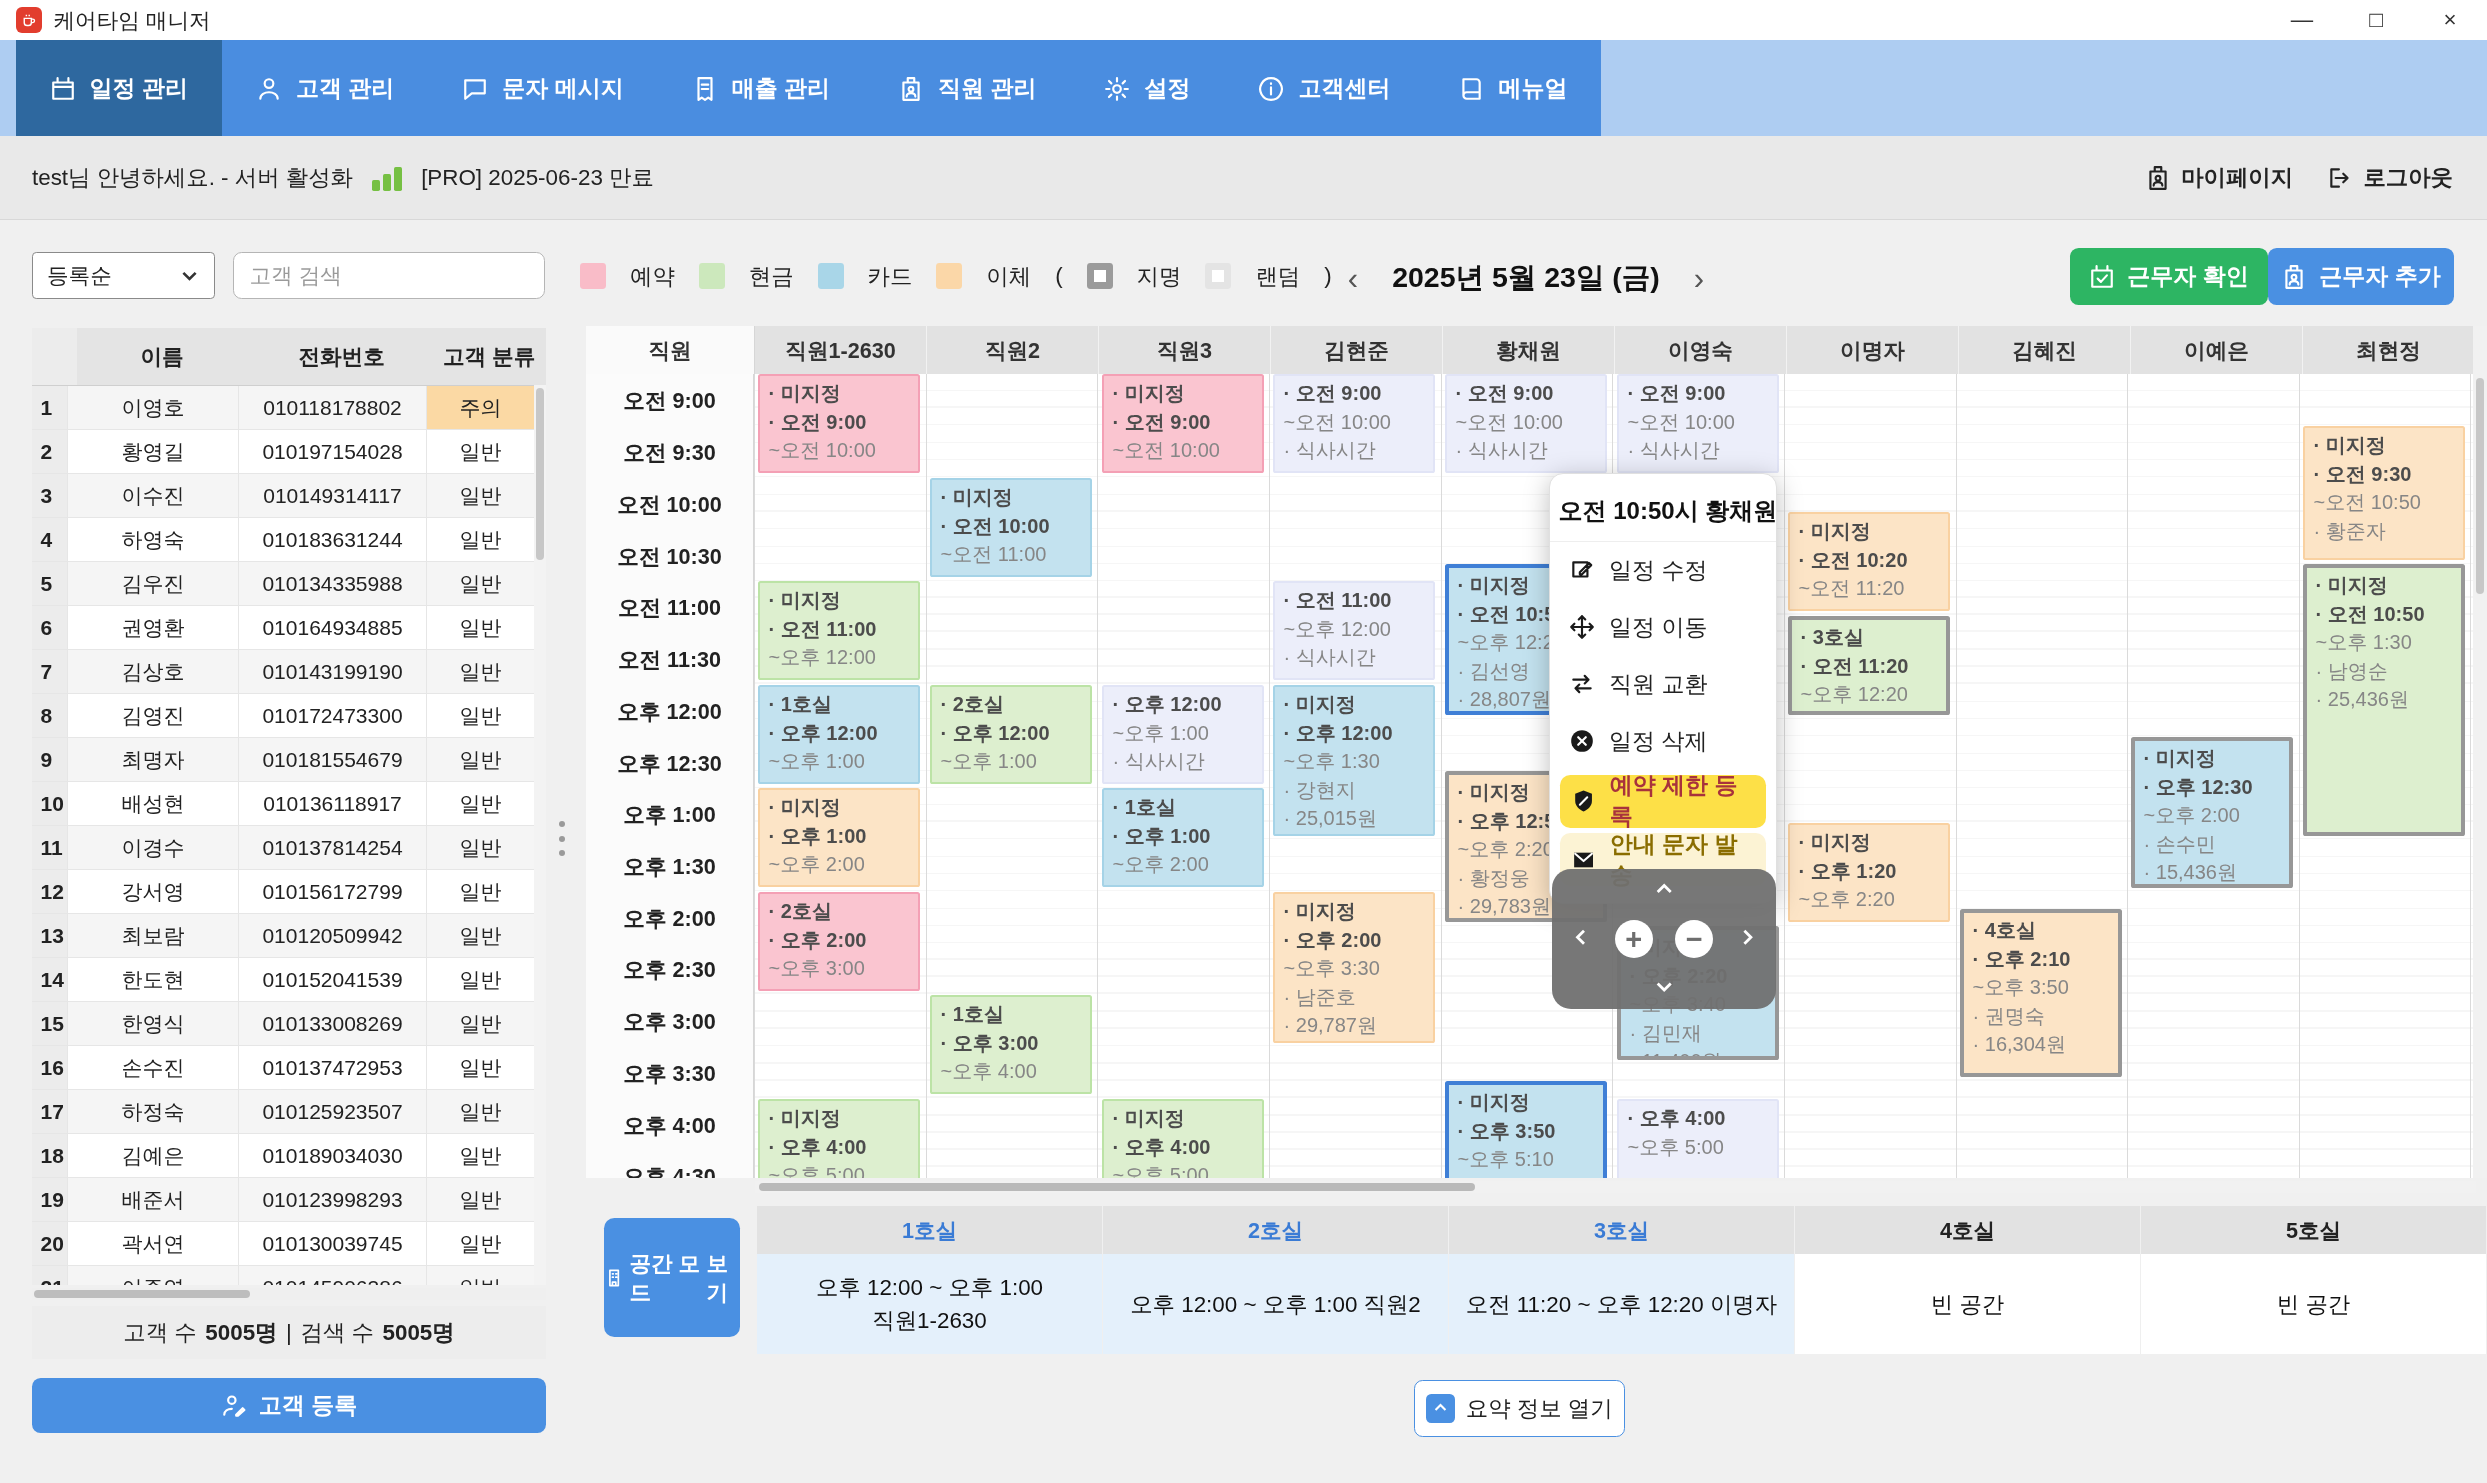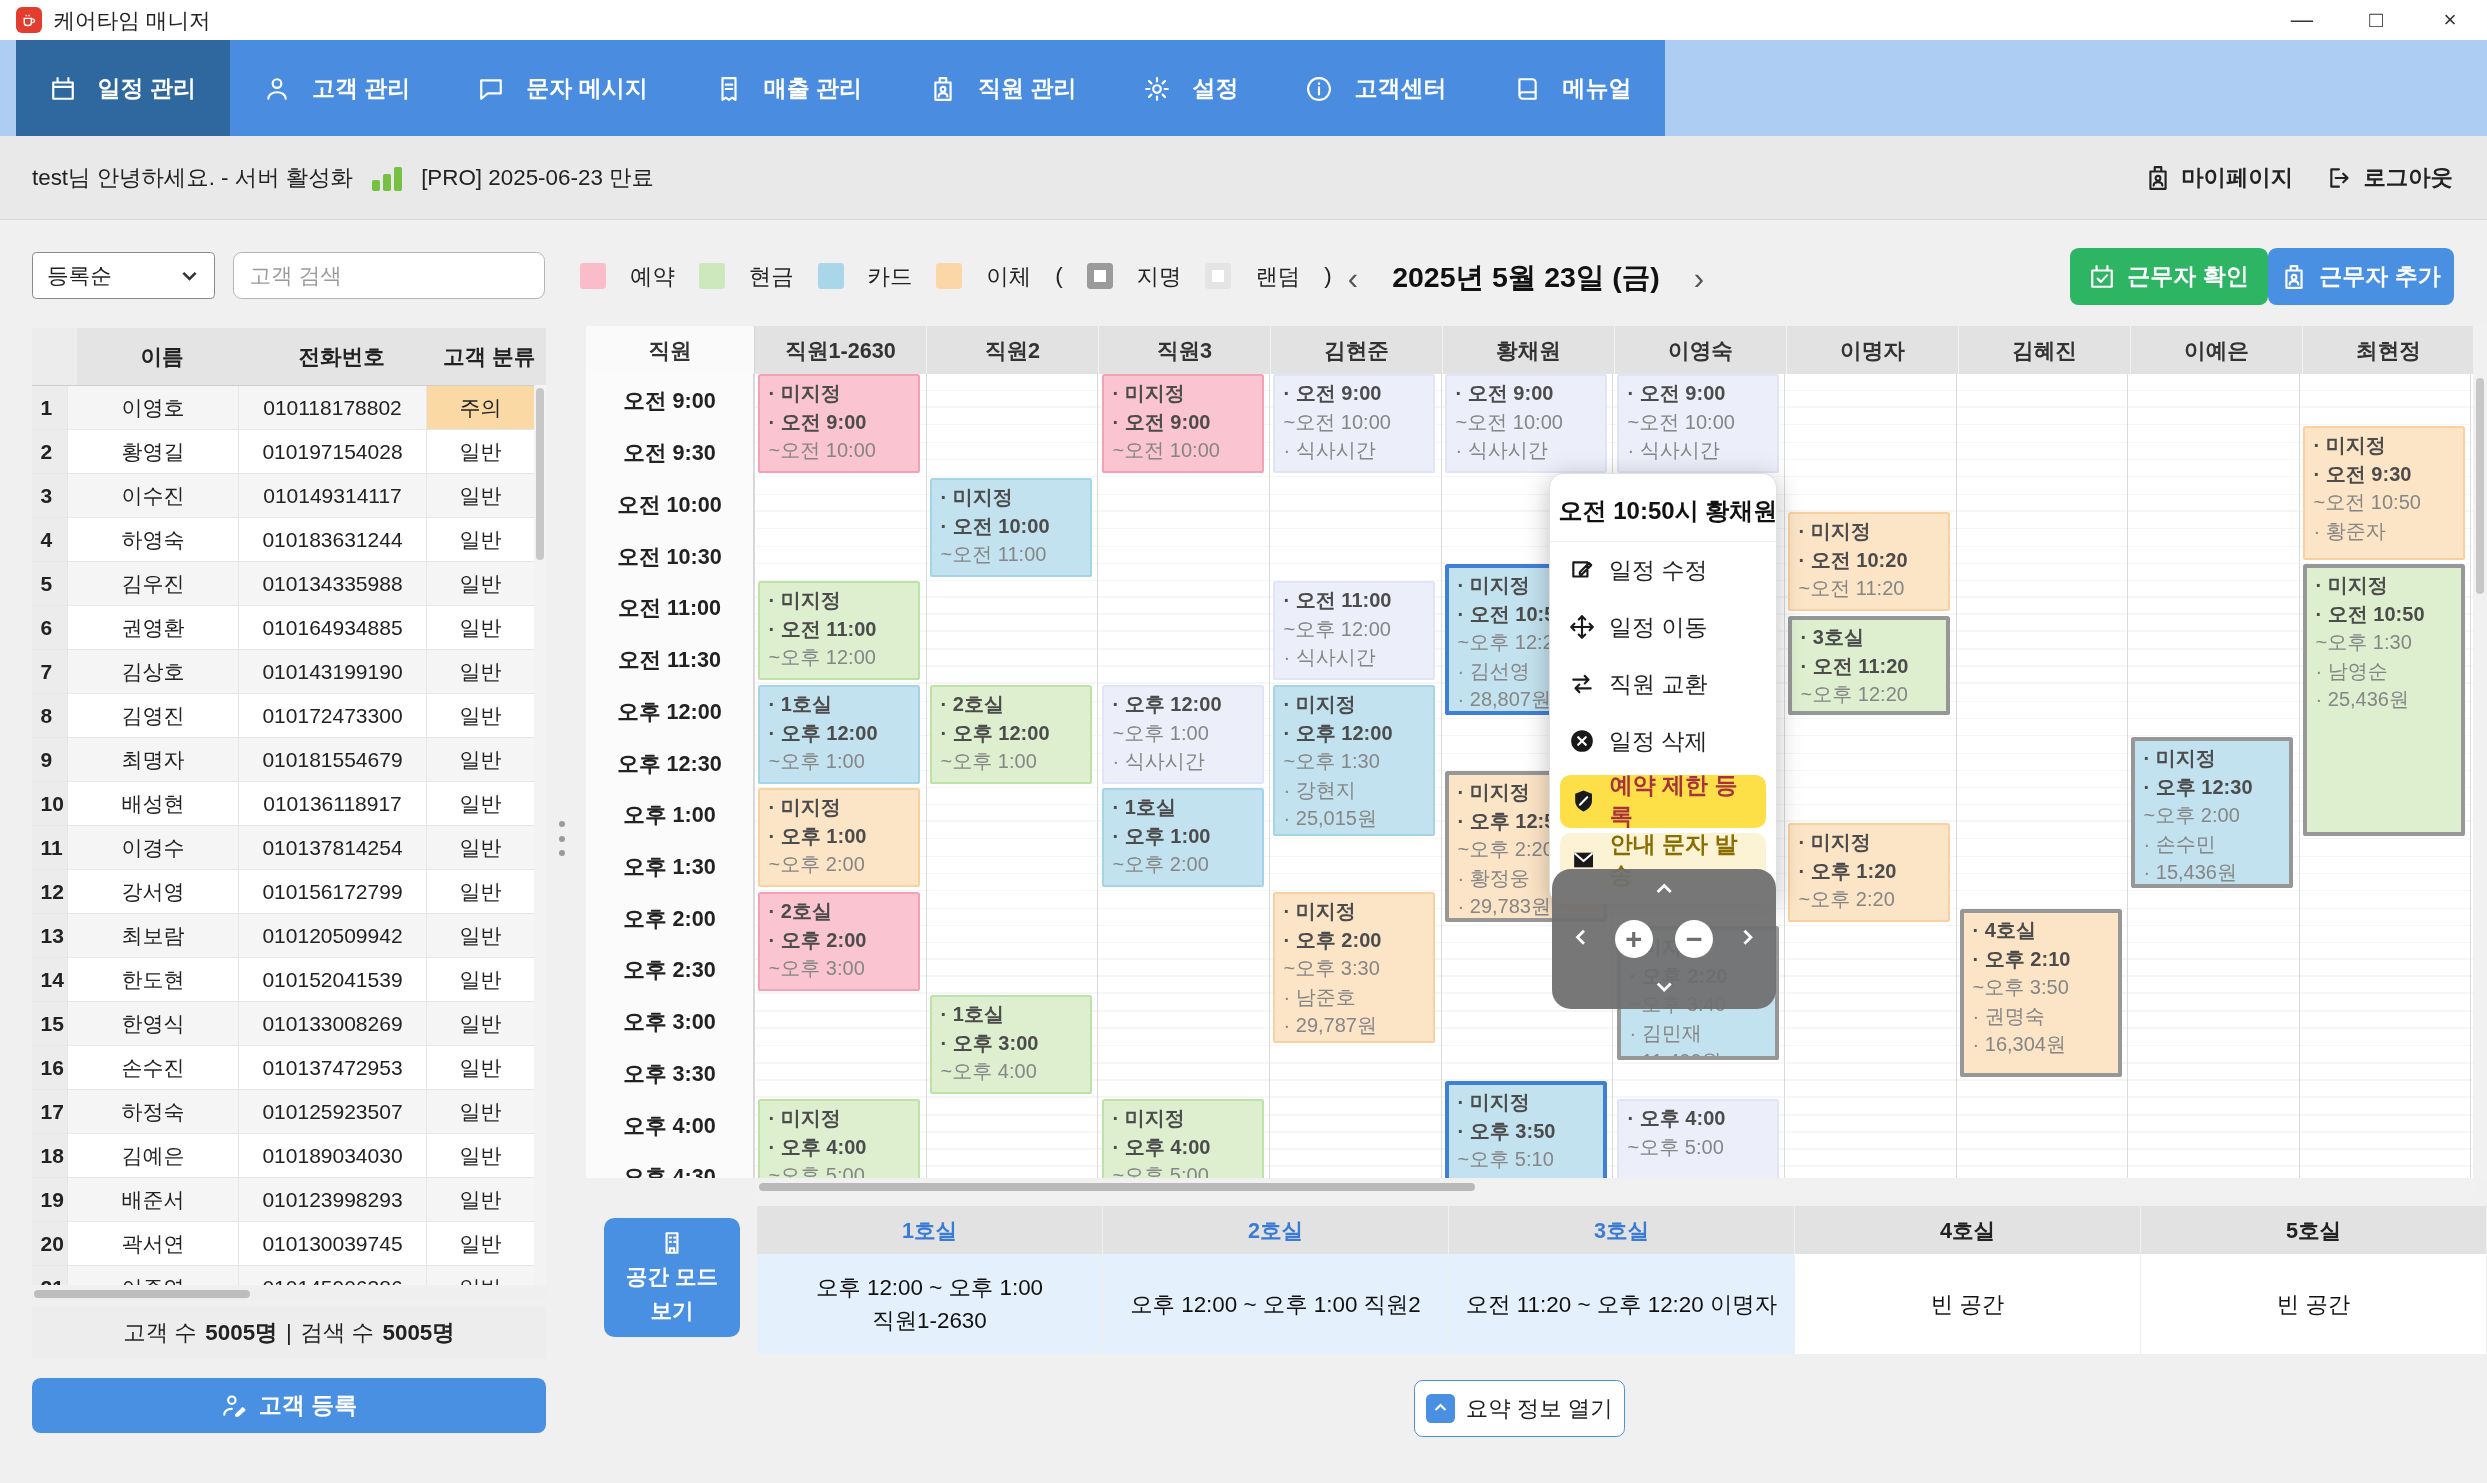--- a/index.html
+++ b/index.html
@@ -7,21 +7,21 @@
        font-family:"Liberation Sans","DejaVu Sans",sans-serif;color:#333;}
   
   .titlebar{position:absolute;left:0;top:0;width:2487px;height:40px;background:#fff;display:flex;align-items:center;}
   .app-logo{width:26px;height:26px;margin-left:15.5px;background:#e23d2e;border-radius:6px;display:flex;align-items:center;justify-content:center;color:#fff;}
   .app-title{margin-left:12px;font-size:21.6px;color:#222;}
   .win-controls{margin-left:auto;display:flex;}
   .win-btn{width:74px;height:40px;display:flex;align-items:center;justify-content:center;font-size:22.4px;color:#333;}
   
   .navbar{position:absolute;left:0;top:40px;width:2487px;height:97px;background:#aecdf2;}
   .nav-inner{position:absolute;left:15.5px;top:0;height:97px;background:#4a8de0;display:flex;}
-  .nav-tab{display:flex;align-items:center;gap:22px;padding:0 34px;color:#fff;font-size:23px;font-weight:bold;cursor:pointer;}
+  .nav-tab{display:flex;align-items:center;gap:14px;padding:0 34px;color:#fff;font-size:23px;font-weight:bold;cursor:pointer;}
   .nav-tab.active{background:#2e689f;}
   .nav-tab svg{width:26px;height:26px;}
   
   .statusbar{position:absolute;left:0;top:136px;width:2487px;height:83px;background:#e9e9e9;border-bottom:0.9px solid #d8d8d8;display:flex;align-items:center;}
   .greeting{margin-left:32px;font-size:22.4px;color:#222;}
   .sig{display:flex;align-items:flex-end;gap:3.4px;margin:0 19px 0 19px;height:26px;}
   .sig i{display:block;width:7.8px;background:#76c043;border-radius:1.7px;}
   .license{font-size:22.4px;color:#222;}
   .status-right{margin-left:auto;display:flex;align-items:center;gap:34px;margin-right:34px;}
   .status-link{display:flex;align-items:center;gap:10.3px;font-size:22.4px;font-weight:bold;color:#222;cursor:pointer;}
@@ -93,21 +93,21 @@
   .ctx-item svg{width:26px;height:26px;color:#1a1a1a;flex:none;}
   .ctx-item.danger{background:#fde047;color:#a8323c;border-radius:10.3px;margin:5.2px 10.3px;padding:0 10.3px;height:53px;font-weight:bold;}
   .ctx-item.warning{background:#fcf3d4;color:#8a6d00;border-radius:10.3px;margin:5.2px 10.3px;padding:0 10.3px;height:53px;font-weight:bold;}
   
   .zoomw{position:absolute;left:1552px;top:869px;width:224px;height:140px;background:rgba(112,112,112,.95);border-radius:19px;z-index:31;display:flex;flex-direction:column;align-items:center;justify-content:space-between;padding:8.6px 0;box-sizing:border-box;}
   .zoomw .mid{display:flex;align-items:center;gap:22.4px;}
   .zoomw .chev{color:#fff;}
   .zoomw .circ{width:38px;height:38px;border-radius:50%;background:#fff;color:#6e6e6e;display:flex;align-items:center;justify-content:center;font-size:29px;font-weight:bold;cursor:pointer;line-height:1;}
   .zoomw svg{width:22.4px;height:22.4px;}
   
-  .space-btn{position:absolute;left:604px;top:1218px;width:136px;height:119px;background:#4a90e2;border-radius:10.3px;color:#fff;display:flex;flex-direction:column;align-items:center;justify-content:center;gap:5.2px;font-size:21.6px;font-weight:bold;cursor:pointer;}
+  .space-btn{position:absolute;left:604px;top:1218px;width:136px;height:119px;background:#4a90e2;border-radius:10.3px;color:#fff;display:flex;flex-direction:row;align-items:center;justify-content:center;gap:5.2px;font-size:21.6px;font-weight:bold;cursor:pointer;}
   .space-btn svg{width:28px;height:28px;}
   .rooms{position:absolute;left:757px;top:1206px;width:1730px;height:148px;display:flex;flex-direction:column;}
   .rooms-head{display:flex;height:48px;background:#e2e2e2;}
   .rooms-head div{flex:1;display:flex;align-items:center;justify-content:center;font-size:21.6px;font-weight:bold;color:#222;border-right:1.7px solid #f0f0f0;box-sizing:border-box;}
   .rooms-head div.on{color:#3a7bd5;cursor:pointer;}
   .rooms-body{display:flex;height:100px;}
   .room-cell{flex:1;display:flex;flex-direction:column;align-items:center;justify-content:center;font-size:22.4px;color:#111;background:#fff;border-right:1.7px solid #efefef;box-sizing:border-box;cursor:pointer;line-height:33px;}
   .room-cell.on{background:#e4f0fb;}
   .summary-btn{position:absolute;left:1414px;top:1380px;width:209px;height:55px;background:#fff;border:1.7px solid #4a90e2;border-radius:8.6px;display:flex;align-items:center;justify-content:center;gap:10.3px;font-size:22.4px;color:#222;cursor:pointer;}
   .summary-btn .sq{width:29px;height:29px;background:#4a90e2;border-radius:5.2px;color:#fff;display:flex;align-items:center;justify-content:center;}

